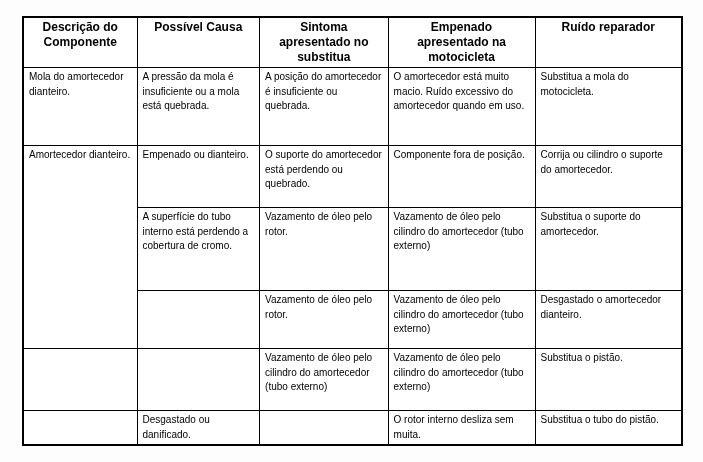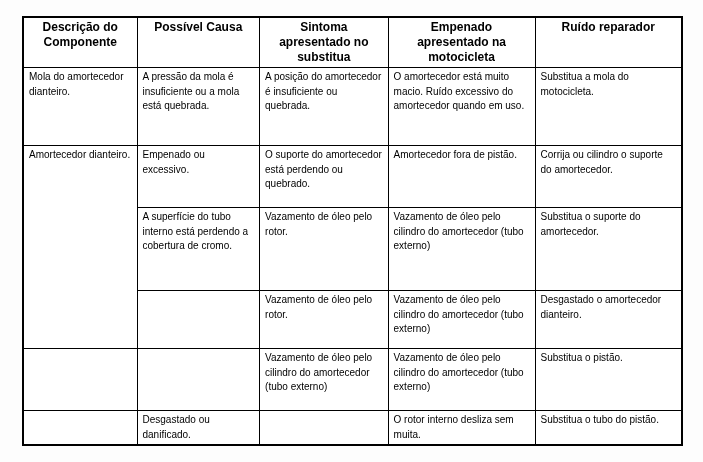--- a/index.html
+++ b/index.html
@@ -76,23 +76,23 @@
     <tbody>
       <tr class="h-r1">
         <td>Mola do amortecedor dianteiro.</td>
         <td>A pressão da mola é insuficiente ou a mola está quebrada.</td>
         <td>A posição do amortecedor é insuficiente ou quebrada.</td>
         <td>O amortecedor está muito macio. Ruído excessivo do amortecedor quando em uso.</td>
         <td>Substitua a mola do motocicleta.</td>
       </tr>
       <tr class="h-r2">
         <td rowspan="3">Amortecedor dianteiro.</td>
-        <td>Empenado ou excessivo.</td>
+        <td>Empenado ou dianteiro.</td>
         <td>O suporte do amortecedor está perdendo ou quebrado.</td>
-        <td>Amortecedor fora de pistão.</td>
+        <td>Componente fora de posição.</td>
         <td>Corrija ou cilindro o suporte do amortecedor.</td>
       </tr>
       <tr class="h-r3">
         <td>A superfície do tubo interno está perdendo a cobertura de cromo.</td>
         <td>Vazamento de óleo pelo rotor.</td>
         <td>Vazamento de óleo pelo cilindro do amortecedor (tubo externo)</td>
         <td>Substitua o suporte do amortecedor.</td>
       </tr>
       <tr class="h-r4">
         <td></td>

